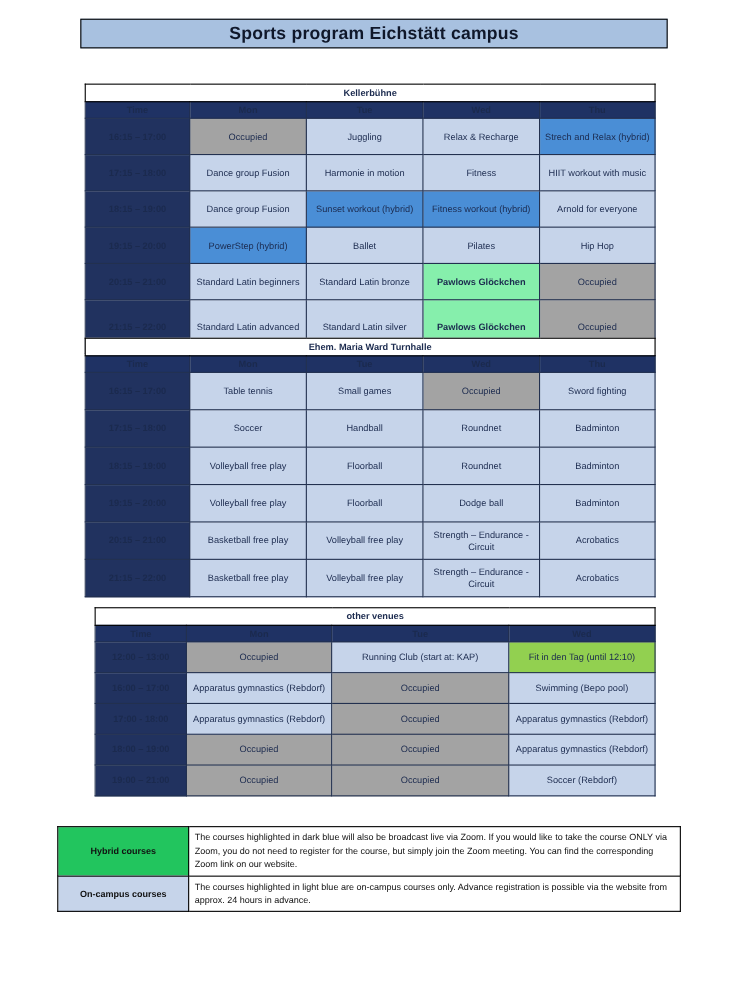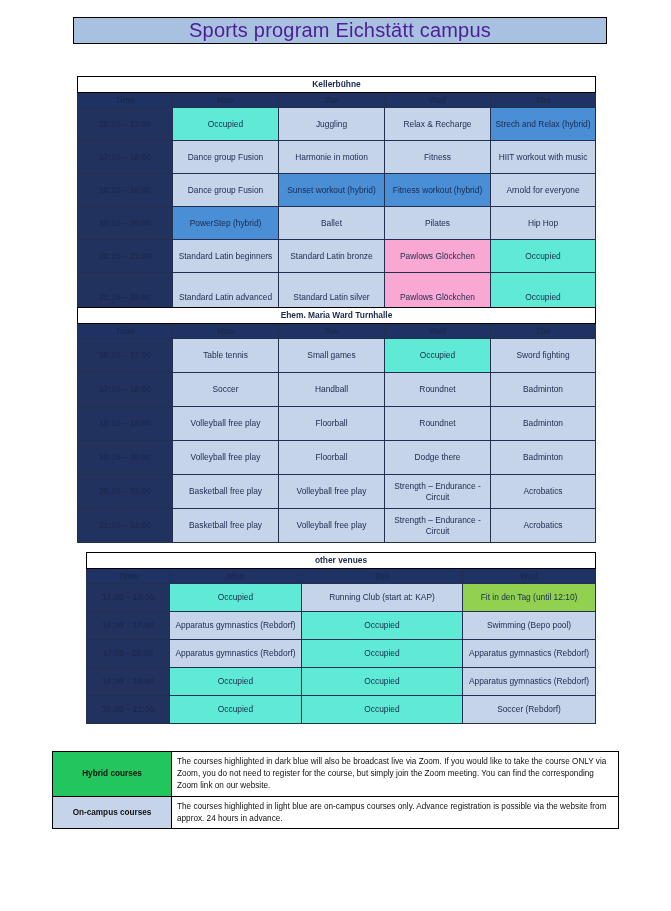--- a/index.html
+++ b/index.html
@@ -26,23 +26,23 @@
     top: 17px;
     width: 534px;
     height: 27px;
     background: #a8c1e0;
     border: 1px solid #000000;
     display: flex;
     align-items: center;
     justify-content: center;
   }
   .title-banner .title-text {
-    font-size: 20px;
-    font-weight: normal;
-    color: #4c1d95;
+    font-size: 16px;
+    font-weight: bold;
+    color: #0f172a;
     letter-spacing: 0.2px;
   }
 
   
   table.sched {
     position: absolute;
     border-collapse: collapse;
     table-layout: fixed;
     background: #ffffff;
   }
@@ -73,23 +73,23 @@
     border: 1px solid #15203f;
   }
   td.timecell {
     background: #21325f;
     color: #ffffff;
     font-weight: bold;
     font-size: 8.4px;
   }
   
   td.c-light    { background: #c6d4ea; }
-  td.c-occupied { background: #5eead4; color: #2a2a2a; }
+  td.c-occupied { background: #a3a3a3; color: #2a2a2a; }
   td.c-hybrid   { background: #4a8ed6; color: #16264a; }
-  td.c-yellow   { background: #f9a8d4; color: #1b2a4e; font-weight: normal; }
+  td.c-yellow   { background: #86efac; color: #1b2a4e; font-weight: bold; }
   td.c-green    { background: #92d050; color: #17233f; }
 
   
   table.legend {
     position: absolute;
     left: 52px;
     top: 751px;
     width: 567px;
     border-collapse: collapse;
     table-layout: fixed;
@@ -226,21 +226,21 @@
           <td class="timecell">18:15 – 19:00</td>
           <td class="c-light">Volleyball free play</td>
           <td class="c-light">Floorball</td>
           <td class="c-light">Roundnet</td>
           <td class="c-light">Badminton</td>
         </tr>
         <tr style="height: 34px;">
           <td class="timecell">19:15 – 20:00</td>
           <td class="c-light">Volleyball free play</td>
           <td class="c-light">Floorball</td>
-          <td class="c-light">Dodge there</td>
+          <td class="c-light">Dodge ball</td>
           <td class="c-light">Badminton</td>
         </tr>
         <tr style="height: 34px;">
           <td class="timecell">20:15 – 21:00</td>
           <td class="c-light">Basketball free play</td>
           <td class="c-light">Volleyball free play</td>
           <td class="c-light">Strength – Endurance - Circuit</td>
           <td class="c-light">Acrobatics</td>
         </tr>
         <tr style="height: 34px;">

